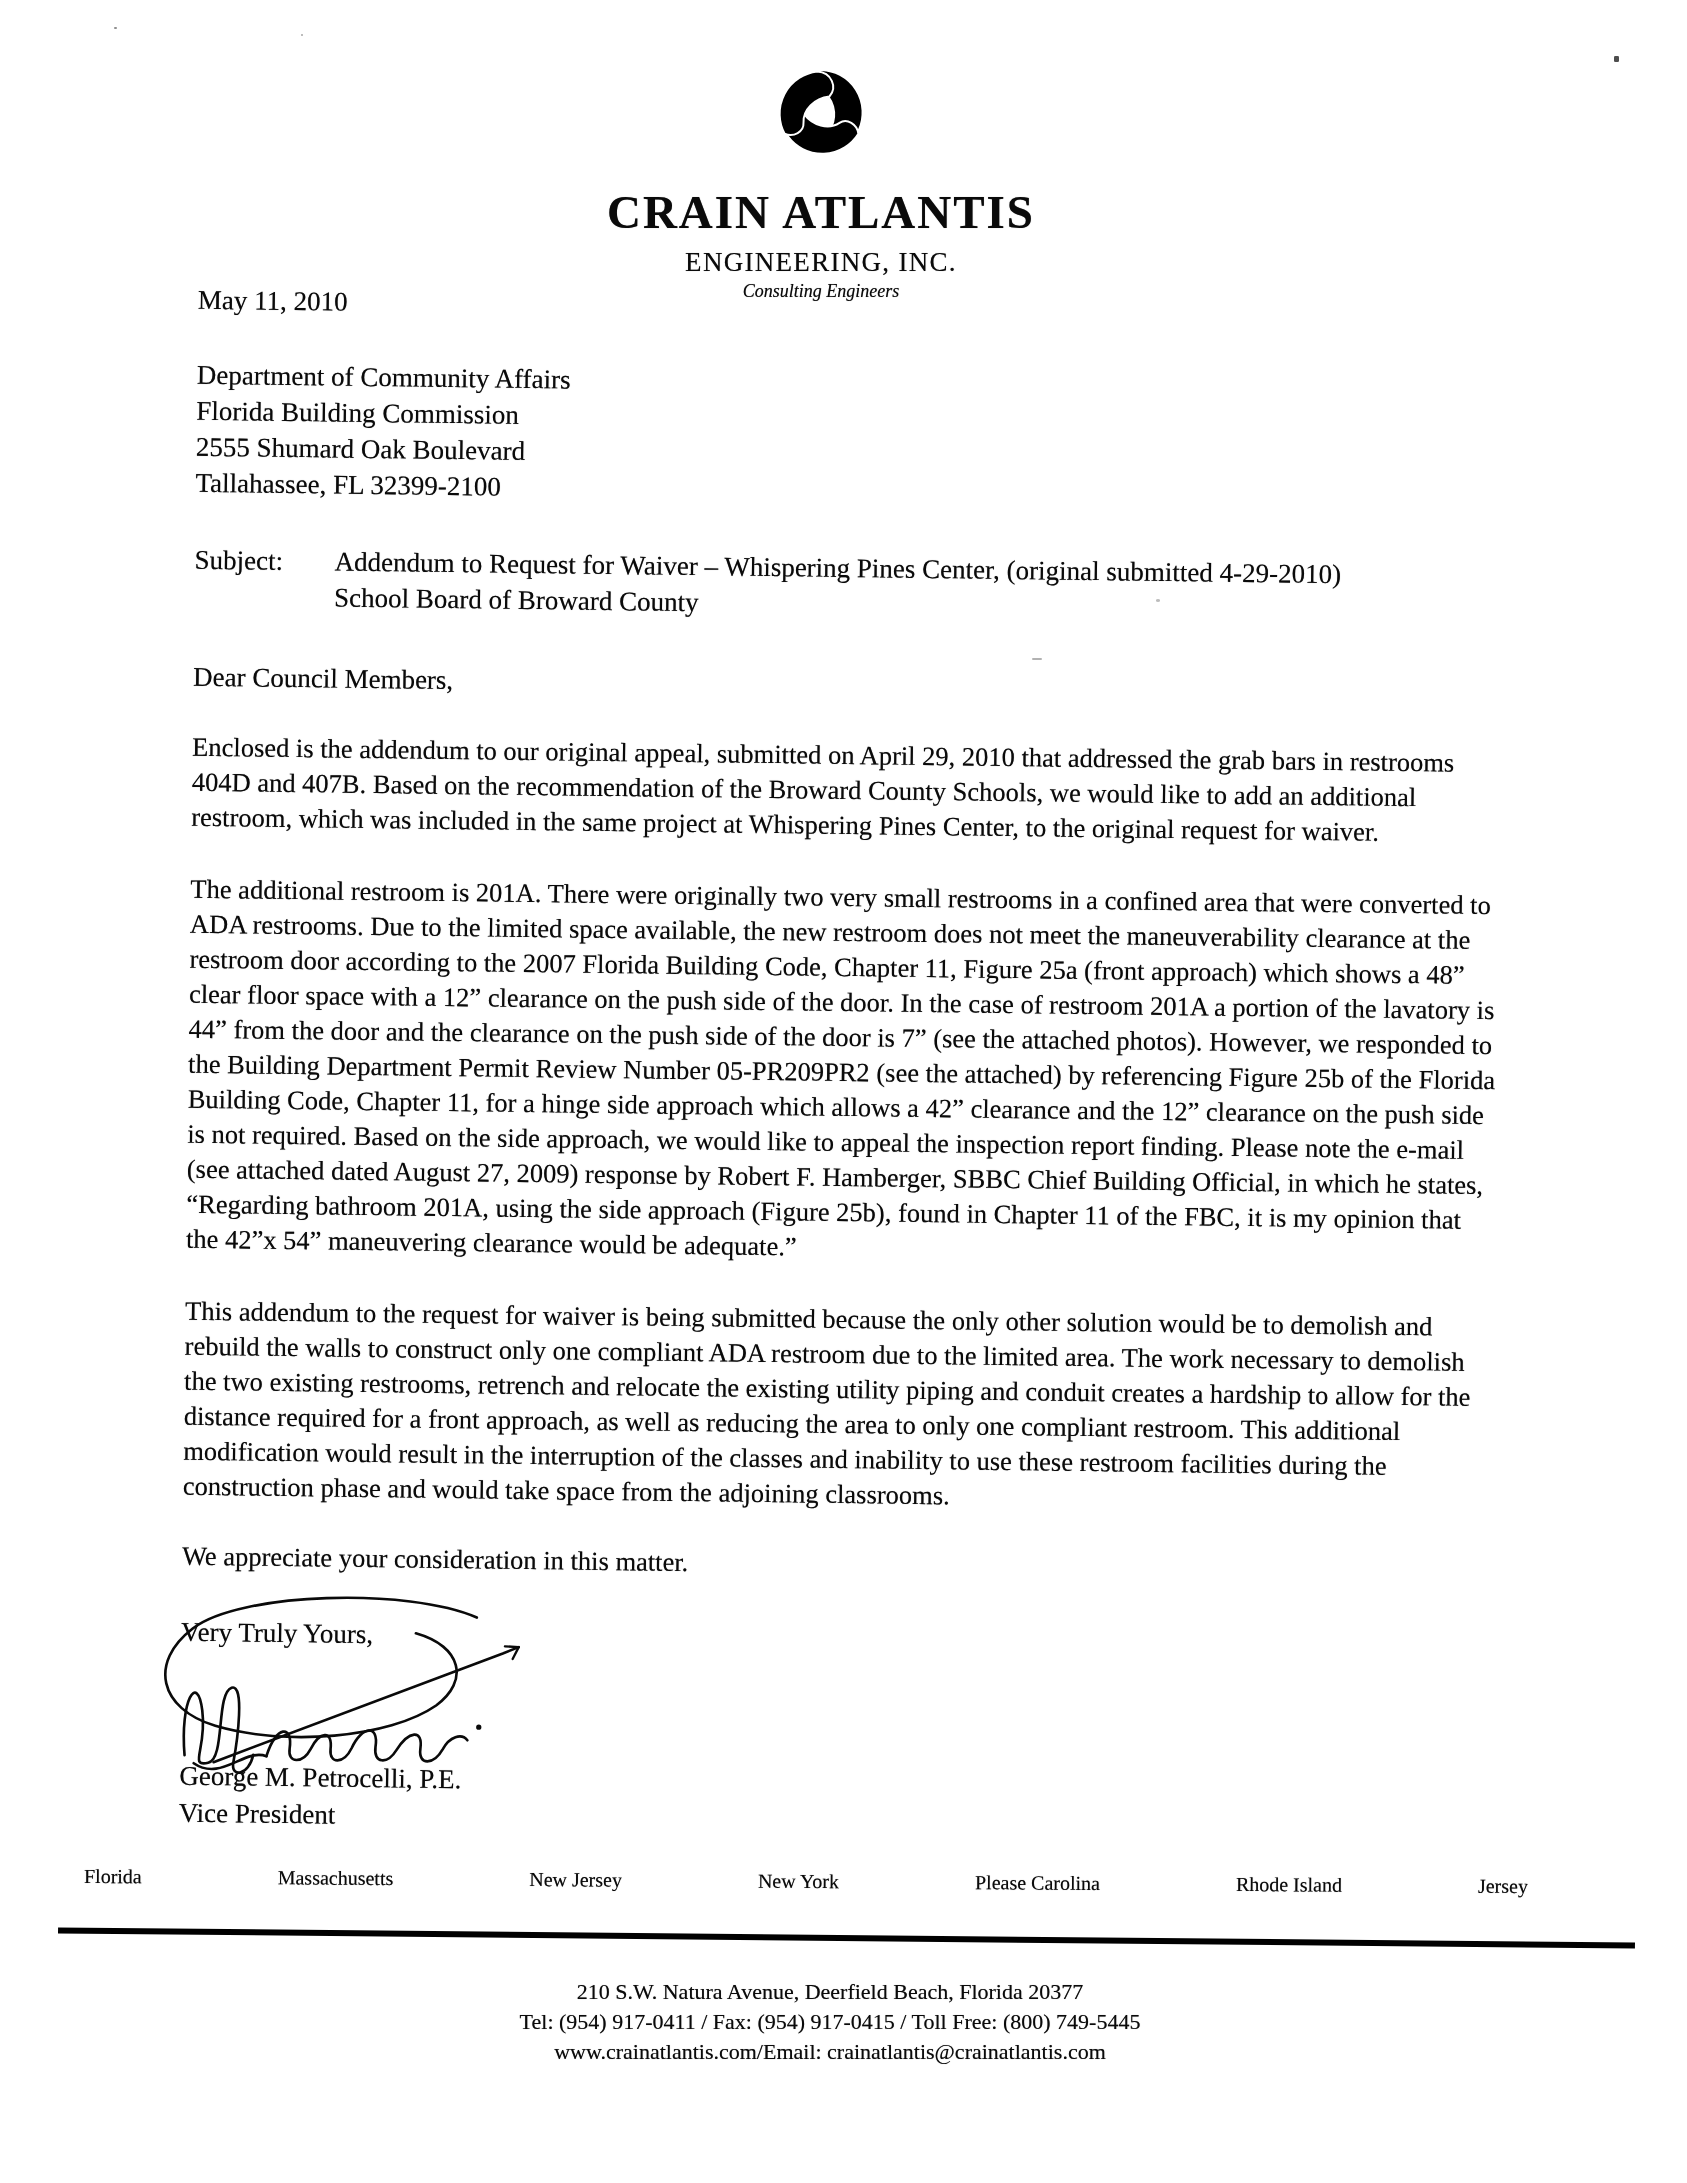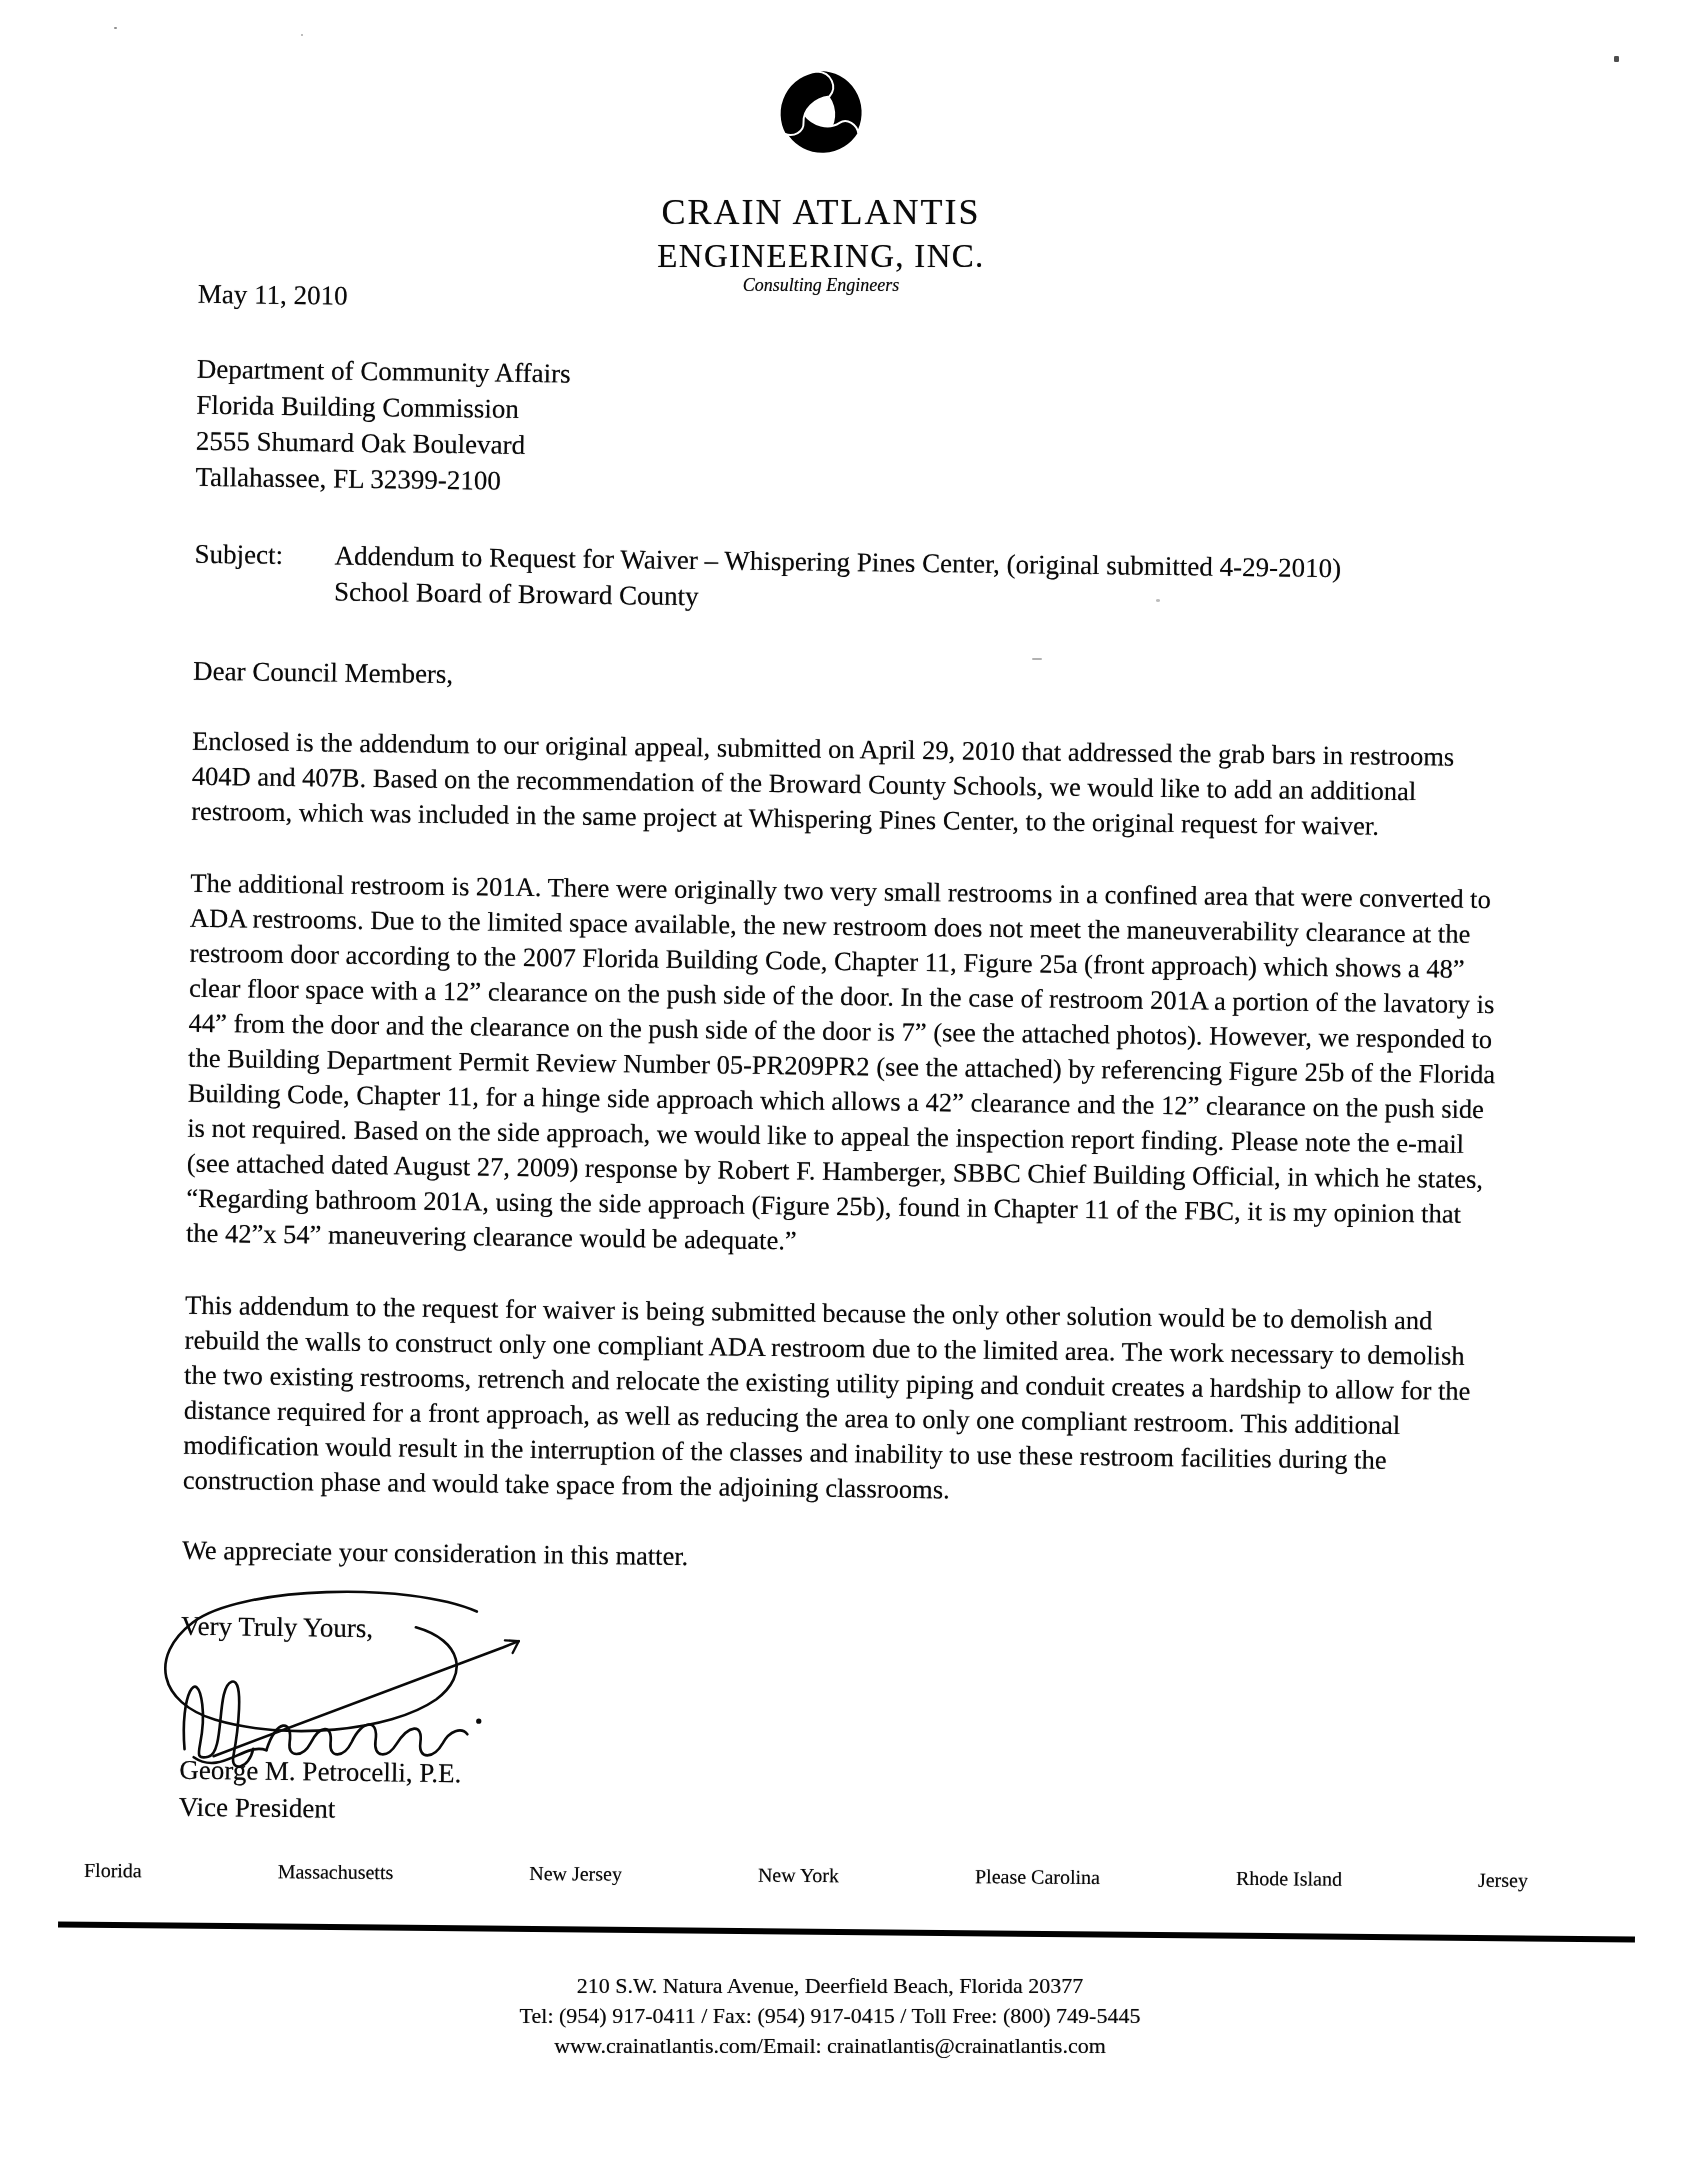--- a/index.html
+++ b/index.html
@@ -6,22 +6,22 @@
   .page {
     position:relative; width:1687px; height:2183px;
     background:#ffffff; color:#0a0a0a; overflow:hidden;
     font-family:"Liberation Serif","DejaVu Serif",serif;
     box-sizing:border-box; padding:58px 179px 0 198px;
     text-shadow:0 0 0.7px rgba(0,0,0,0.55);
   }
   
   .letterhead { text-align:center; transform:translateX(-32px); }
   .logo { display:block; margin:0 auto 4px auto; width:99px; height:109px; }
-  .co-name { font-size:36px; font-weight:400; letter-spacing:2px; line-height:42px;margin-top:24px; }
-  .co-sub  { font-size:33px; letter-spacing:1.3px; line-height:30px; margin-top:8px; }
+  .co-name { font-size:47px; font-weight:700; letter-spacing:2px; line-height:42px;margin-top:24px; }
+  .co-sub  { font-size:27px; letter-spacing:1.3px; line-height:30px; margin-top:14px; }
   .co-tag  { font-size:18px; font-weight:400; font-style:italic; line-height:21px; margin-top:4px; }
   .co-lic  { font-size:16.5px; line-height:18.5px; }
   
   .content { transform:rotate(0.72deg); transform-origin:13.2px 0; }
   .date { font-size:27px; margin-top:-17px; }
   .recipient { margin-top:41px; font-size:27px; line-height:36px; }
   .subject { display:flex; margin-top:41px; font-size:27px; line-height:36px; }
   .subject .lbl { width:140px; flex:none; }
   .salutation { margin-top:48px; font-size:27px; }
   .para { margin-top:37px; font-size:26.5px; line-height:35px; width:1313px; }

